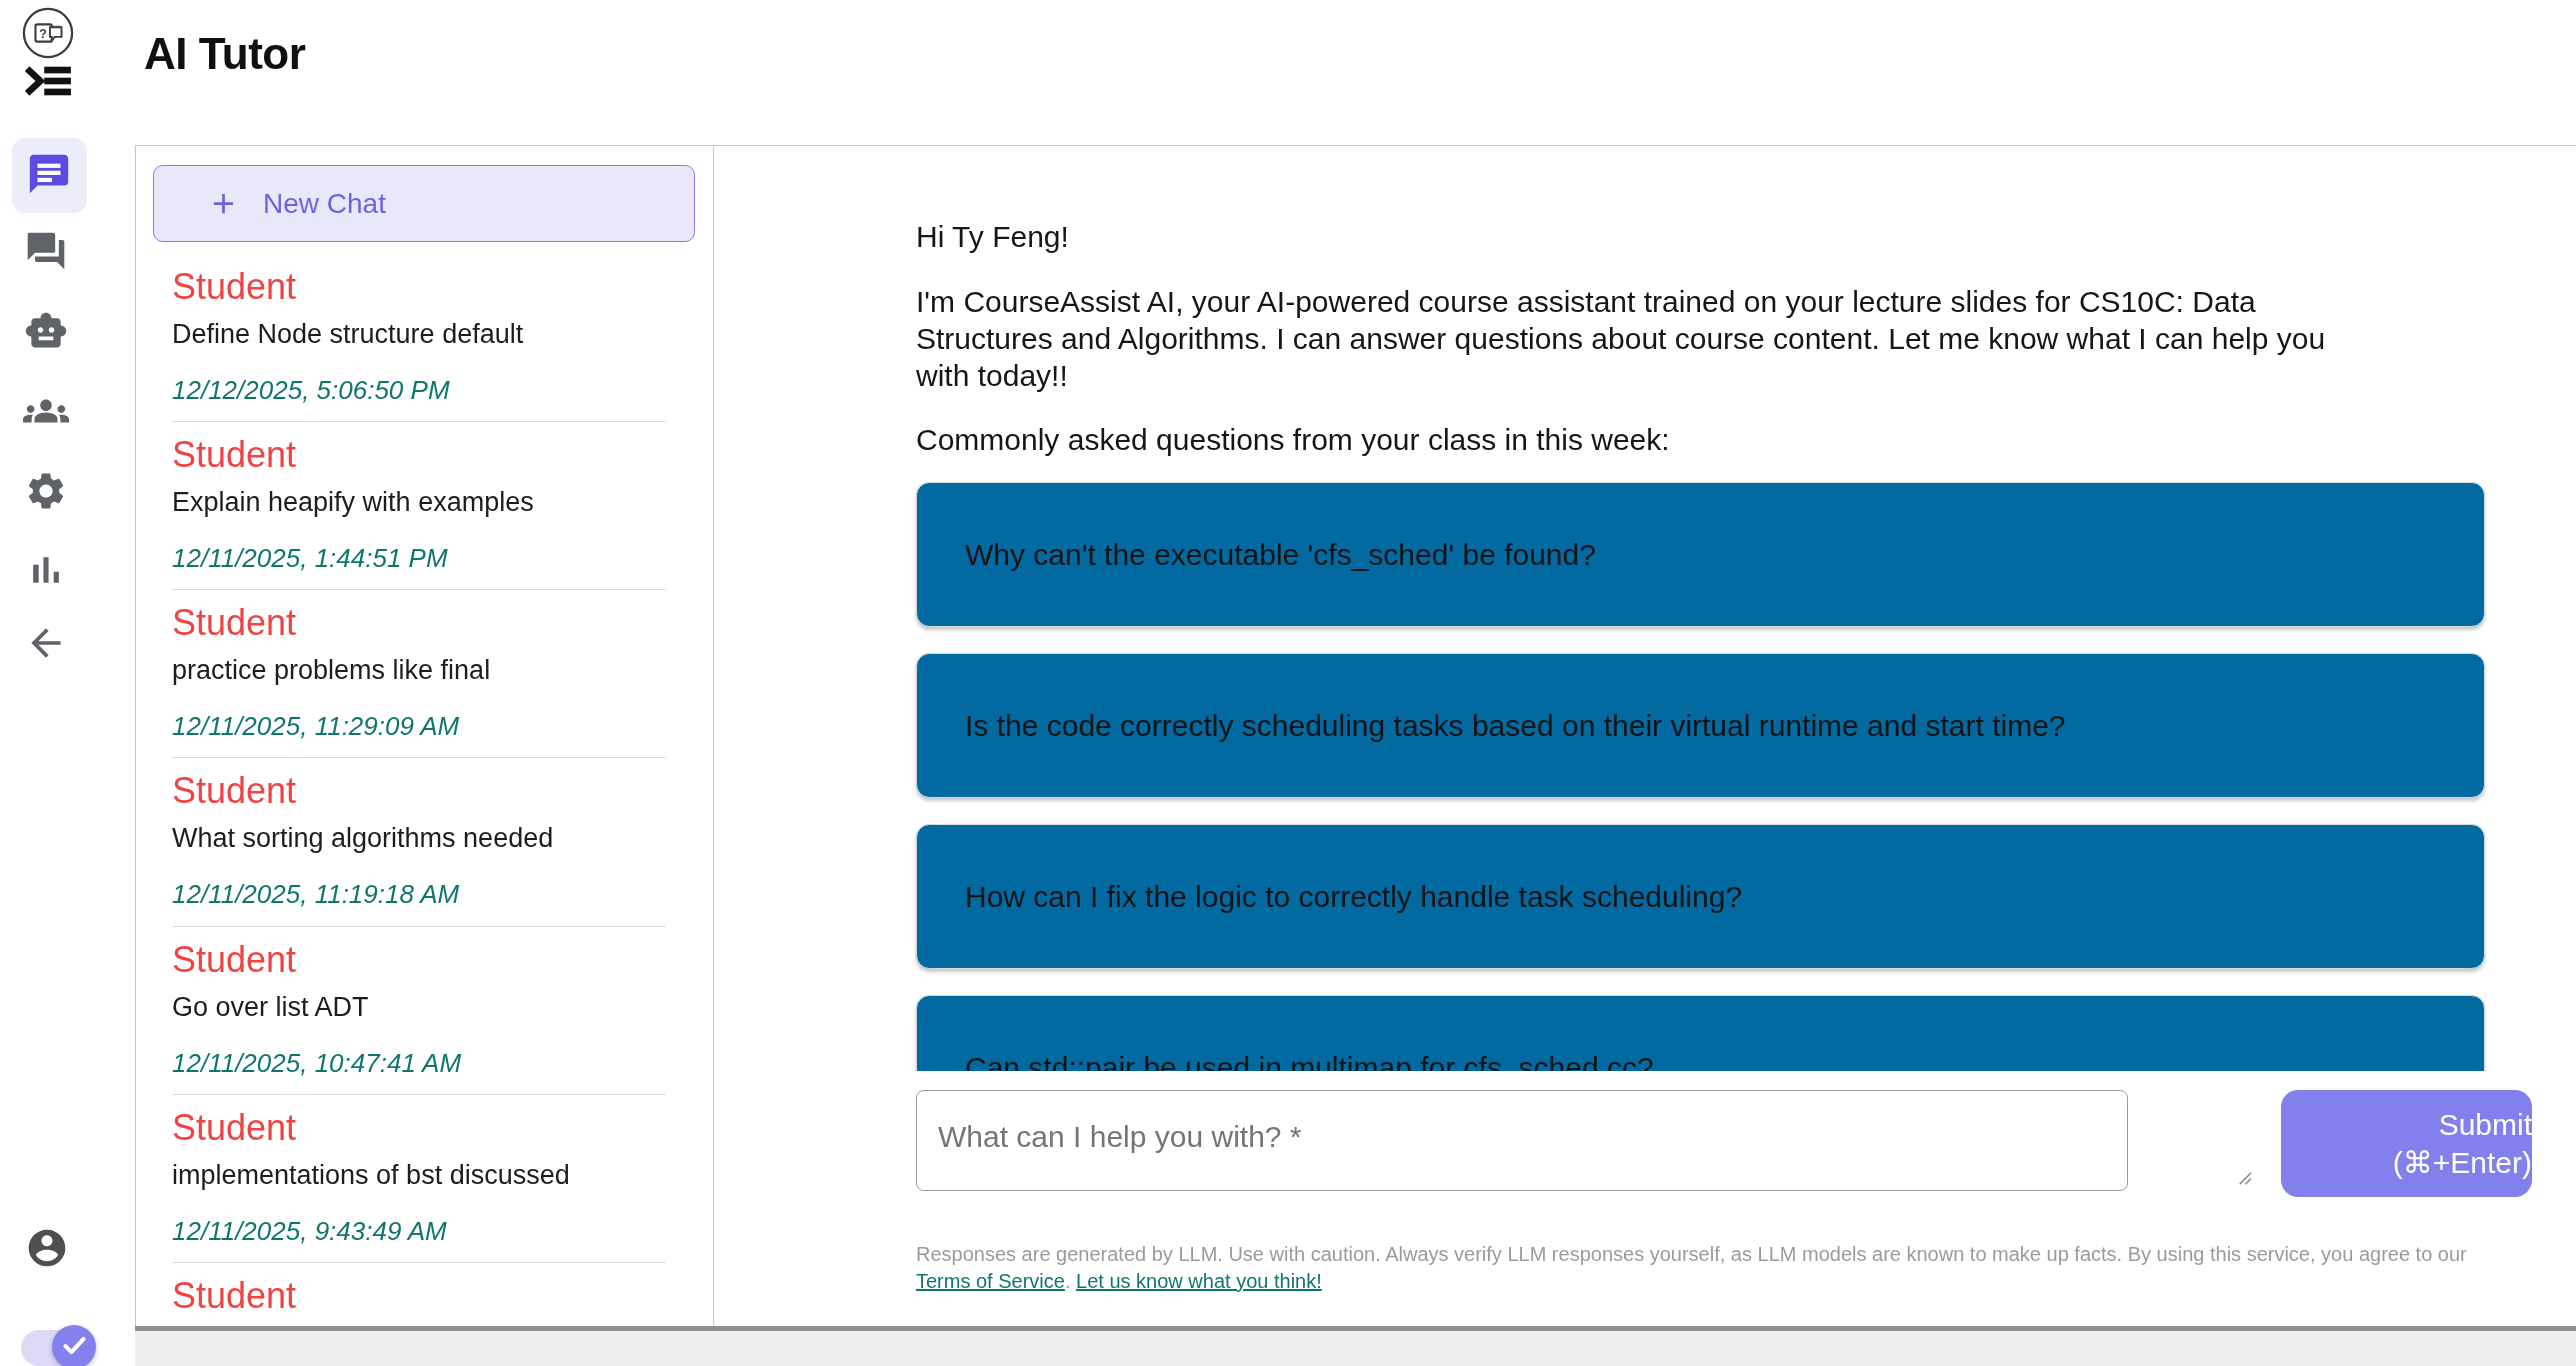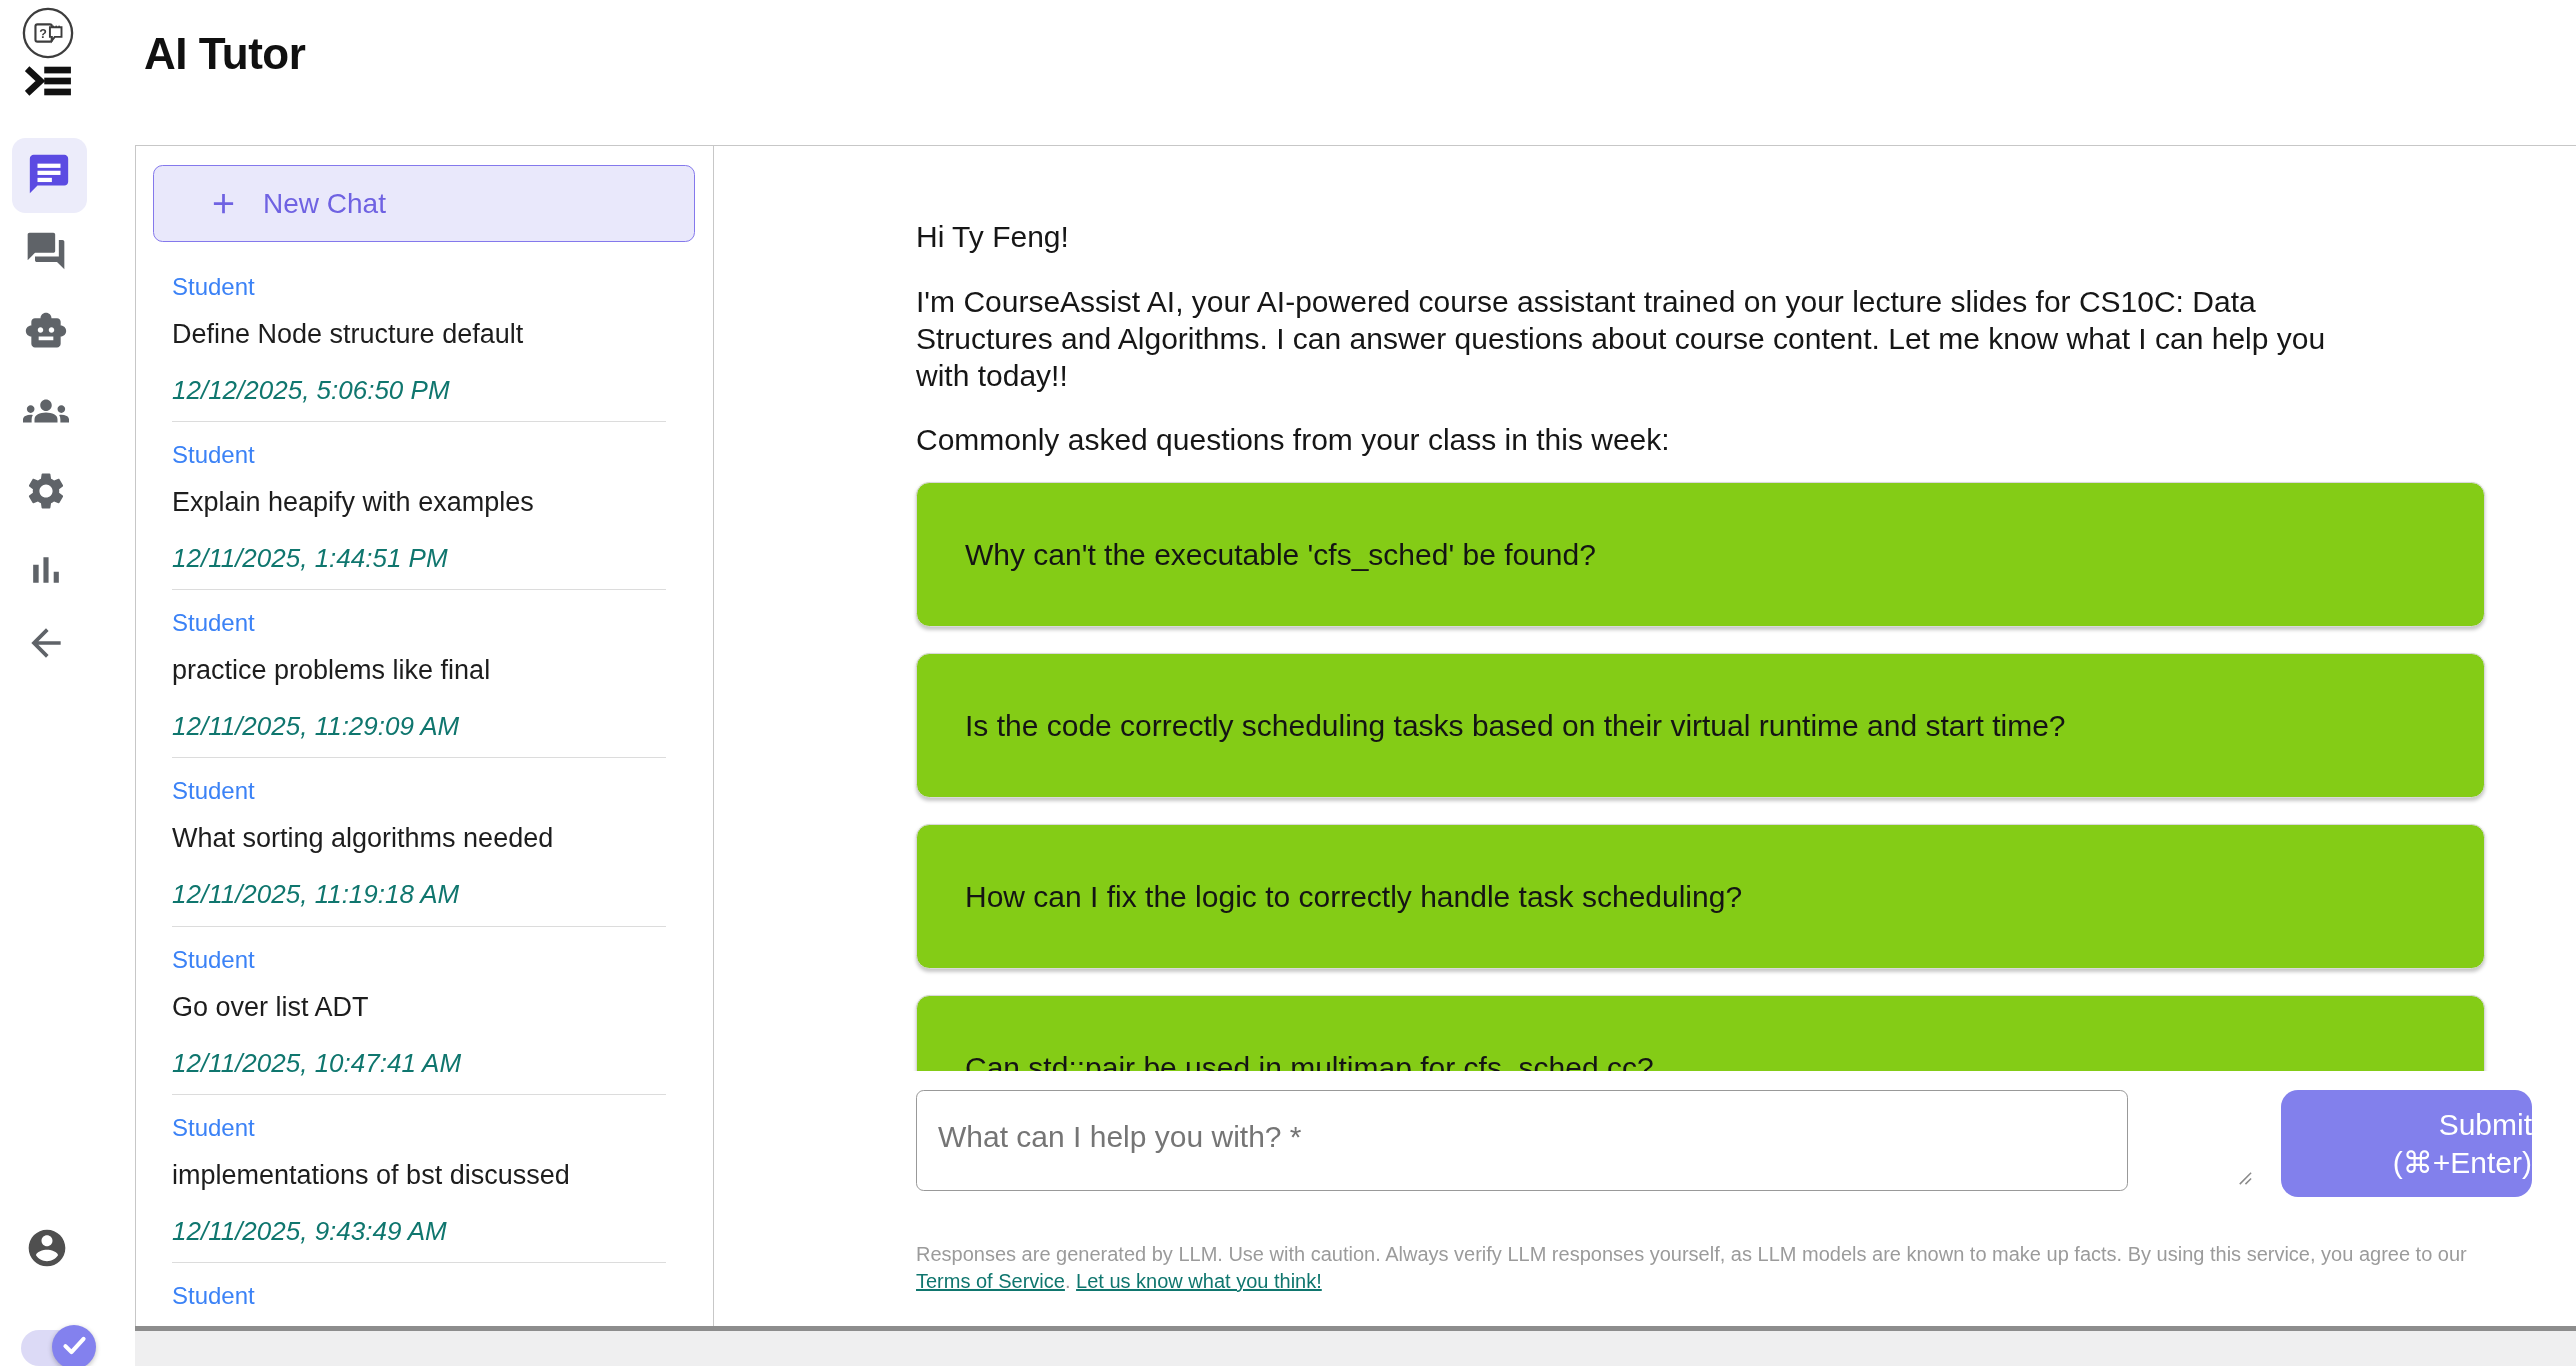--- a/index.html
+++ b/index.html
@@ -27,32 +27,32 @@
 
   
   .chatlist { width:578px; border-right:1px solid #c7c7c7; padding:19px 28px 0 17px; overflow:hidden; }
   .new-chat { width:542px; height:77px; margin:0 auto; background:#e9e8fb;
     border:1.4px solid #8478ec; border-radius:9.6px; display:flex; align-items:center;
     padding-left:53px; gap:23px; cursor:pointer; }
   .new-chat .plus { width:33px; height:33px; }
   .new-chat .lbl { font-size:28px; color:#6f62e2; font-weight:500; }
   .chat-items { margin-top:11.5px; }
   .chat-item { padding:17px 19px 0 19px; }
-  .chat-item .who   { font-size:24px; line-height:31px; color:#3b82f6; }
+  .chat-item .who   { font-size:36px; line-height:31px; color:#ef4444; }
   .chat-item .what  { font-size:27px; line-height:31px; color:#1d1d1d; margin-top:17px; }
   .chat-item .when  { font-size:26px; line-height:31px; color:#0f766e; margin-top:25px;font-style:italic; }
   .chat-item .rule  { height:1px; background:#dcdcdc; margin-top:15.3px; }
 
   
   .main { flex:1; position:relative; padding:59px 91px 0 202px; overflow:hidden; }
   .greeting { margin-top:15.3px; font-size:30px; color:#161616; }
   .intro { margin-top:29px; font-size:30px; line-height:37px; color:#161616; max-width:1464px; }
   .faq-head { margin-top:29px; font-size:30px; color:#161616; }
   .cards { margin-top:25px; }
-  .qcard { width:1569px; height:145px; background:#84cc16; border:1px solid #d9d9d9; border-radius:13.4px;
+  .qcard { width:1569px; height:145px; background:#0369a1; border:1px solid #d9d9d9; border-radius:13.4px;
     box-shadow:0 2.9px 3.8px rgba(0,0,0,0.22); margin-bottom:26px; display:flex; align-items:center;
     padding-left:48px; font-size:30px; color:#141414; cursor:pointer; }
 
   
   .composer { position:absolute; left:0; right:0; bottom:0; height:255px; background:#fff;
     padding:19px 0 0 202px; z-index:5; }
   .composer-row { display:flex; gap:23px; align-items:flex-start; }
   .input-wrap { position:relative; width:1342px; height:101px; }
   .prompt-input { width:1212px; height:101px; border:1px solid #999; border-radius:7.7px;
     font-size:30px; color:#333; padding:29px 21px; resize:none; outline:none;

